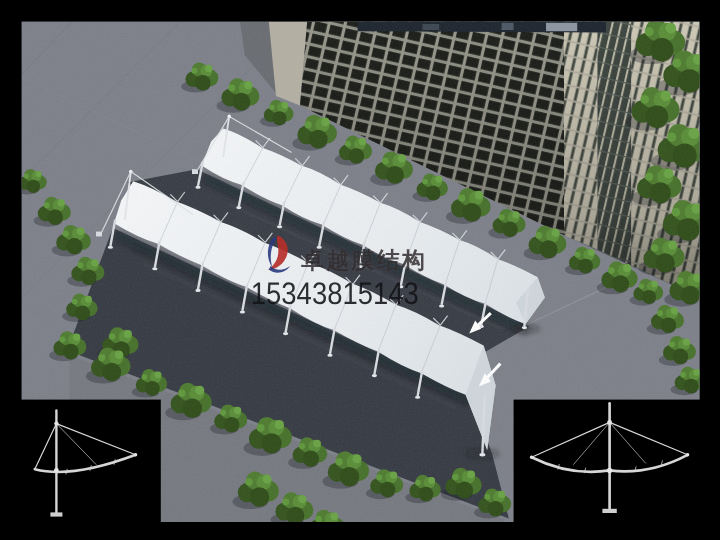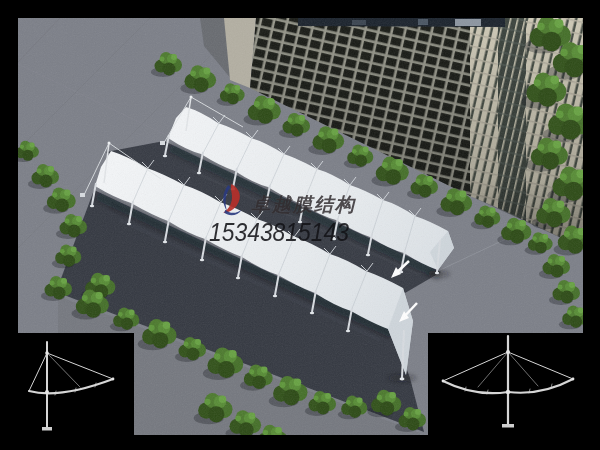--- a/index.html
+++ b/index.html
@@ -1,20 +1,20 @@
 <!DOCTYPE html>
 <html><head>
 <meta charset="utf-8">
 <style>
   html,body{margin:0;padding:0;background:#111;}
   .stage{position:relative;width:600px;height:450px;background:#000;overflow:hidden;
          font-family:"Liberation Sans",sans-serif;}
   .photo{position:absolute;left:18px;top:18px;width:565px;height:417px;overflow:hidden;background:#7c7f88;}
   .photo svg{display:block;}
-  .watermark{position:absolute;left:201px;top:164px;color:#2e2a2c;font-style:italic;}
+  .watermark{position:absolute;left:201px;top:176px;color:#2e2a2c;}
   .wm-row{display:flex;align-items:center;}
   .wm-logo{width:27px;height:37px;flex:0 0 auto;}
   .wm-company{font-family:"Liberation Serif",serif;font-weight:700;font-size:19px;
               letter-spacing:2px;color:#332e31;opacity:.85;margin-left:5px;margin-top:8px;
               text-shadow:0 0 1px rgba(255,255,255,.15);}
   .wm-phone{font-family:"Liberation Sans",sans-serif;font-weight:500;font-size:26px;
             color:#131317;opacity:.88;margin-top:-2px;margin-left:-10px;letter-spacing:0px;
             transform:scaleX(.88);transform-origin:left center;white-space:nowrap;}
   .corner{position:absolute;background:#000;}
   .corner-left{left:0;top:333px;width:134px;height:117px;}

